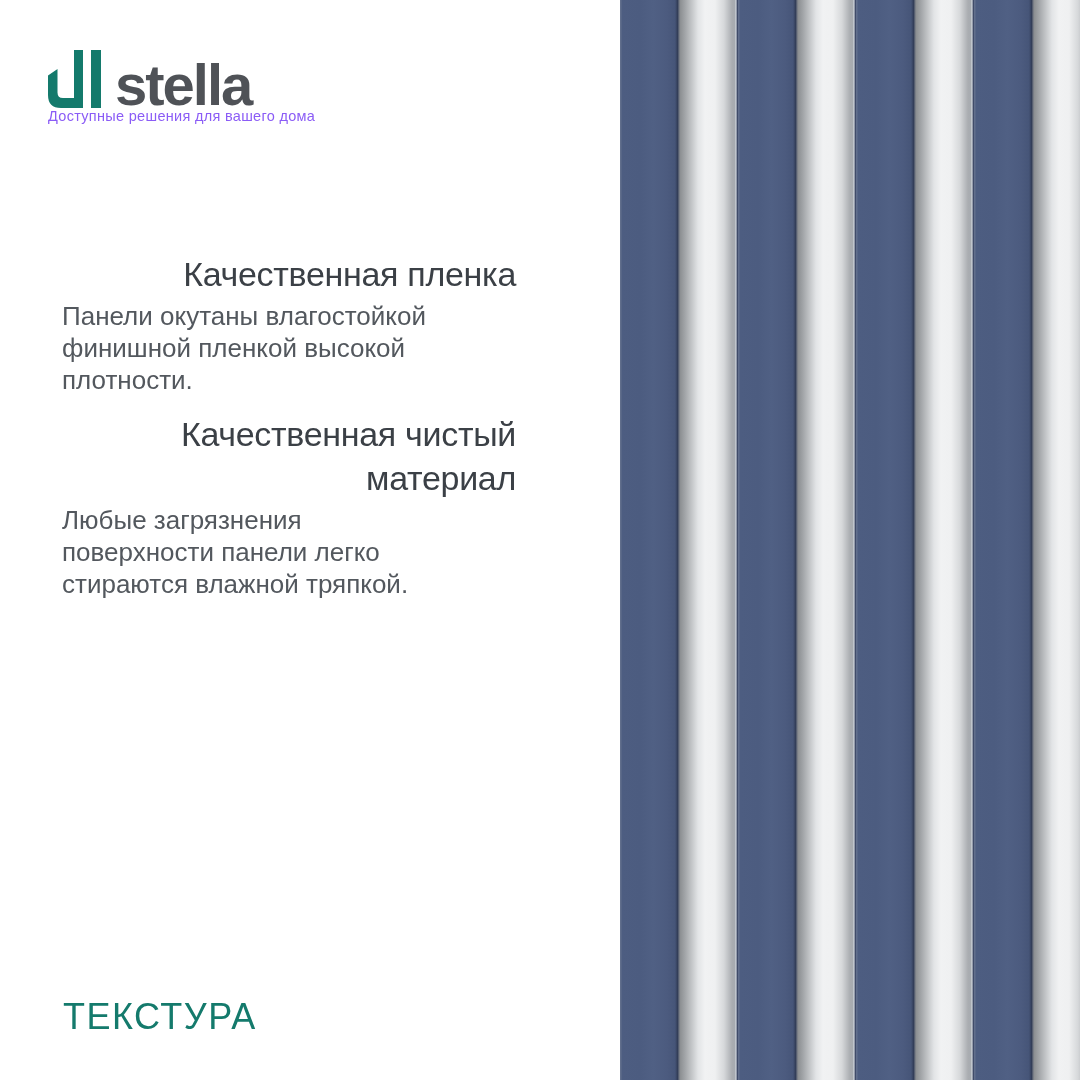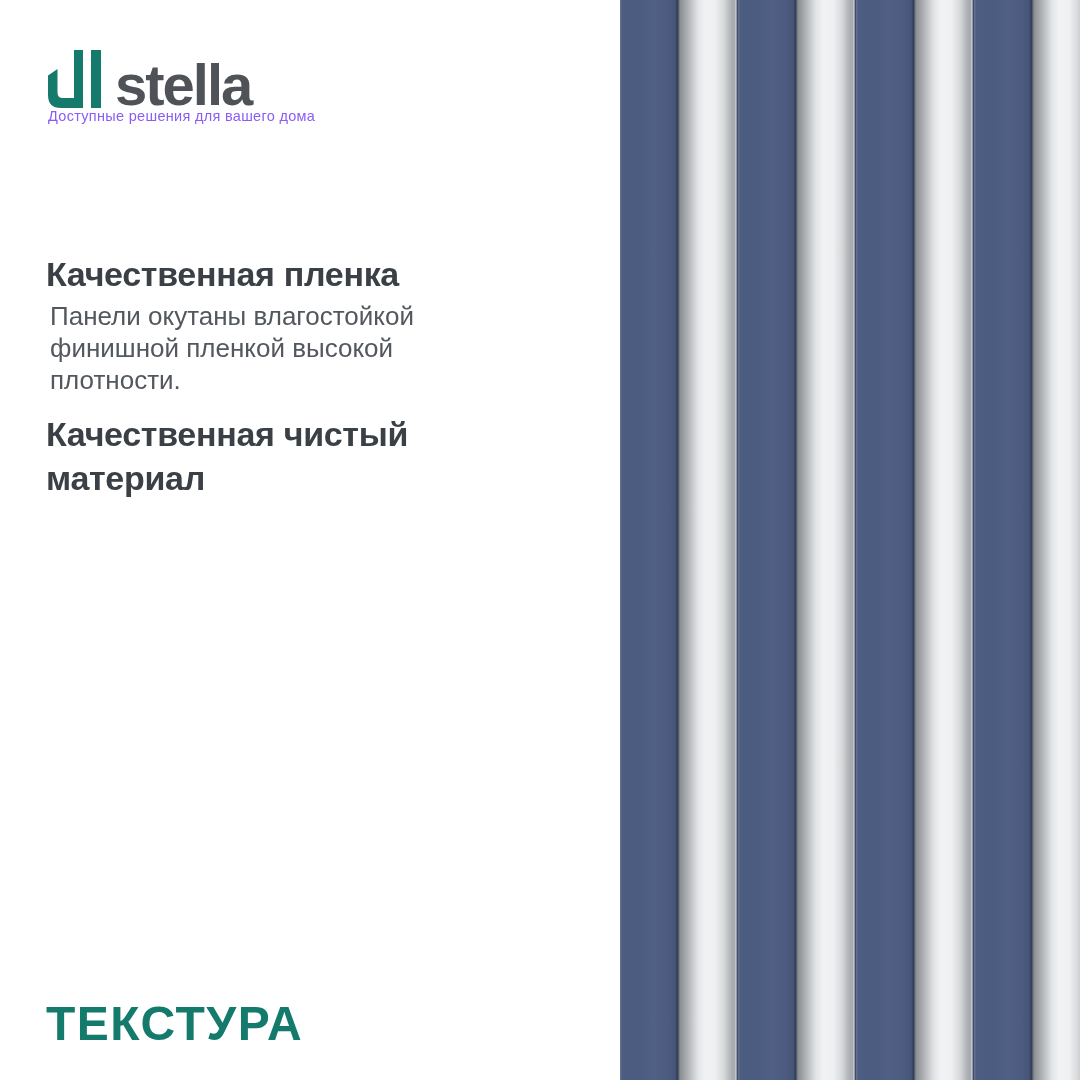--- a/index.html
+++ b/index.html
@@ -78,41 +78,42 @@
   
   .features {
     position: absolute;
     left: 46px;
     top: 252px;
     width: 470px;
   }
   .feature-title {
     font-size: 34px;
     line-height: 44px;
-    font-weight: 700;
+    font-weight: 400;
     color: #3b4046;
     letter-spacing: -0.3px;
     white-space: pre-line;
     margin: 0 0 4px 0;
+    text-align: right;
   }
   .feature-body {
     font-size: 26px;
     line-height: 32px;
     color: #53585e;
     white-space: pre-line;
-    margin: 0 0 16px 4px;
+    margin: 0 0 16px 16px;
   }
 
   
   .texture-title {
     position: absolute;
-    left: 46px;
+    left: 63px;
     top: 996px;
-    font-size: 48px;
-    font-weight: 700;
+    font-size: 36px;
+    font-weight: 400;
     letter-spacing: 1.5px;
     color: var(--teal, #147a6c);
   }
 </style>
 </head>
 <body>
 
 <div class="page">
 
   <div class="slat-photo"></div>
@@ -134,19 +135,22 @@
 финишной пленкой высокой
 плотности.</p>
     </div>
 
     <div class="feature">
       <h2 class="feature-title">Качественная чистый
 материал</h2>
     </div>
 
     <div class="feature">
+      <p class="feature-body">Любые загрязнения
+поверхности панели легко
+стираются влажной тряпкой.</p>
     </div>
 
   </div>
 
   <div class="texture-title">ТЕКСТУРА</div>
 
 </div>
 
 </body></html>

